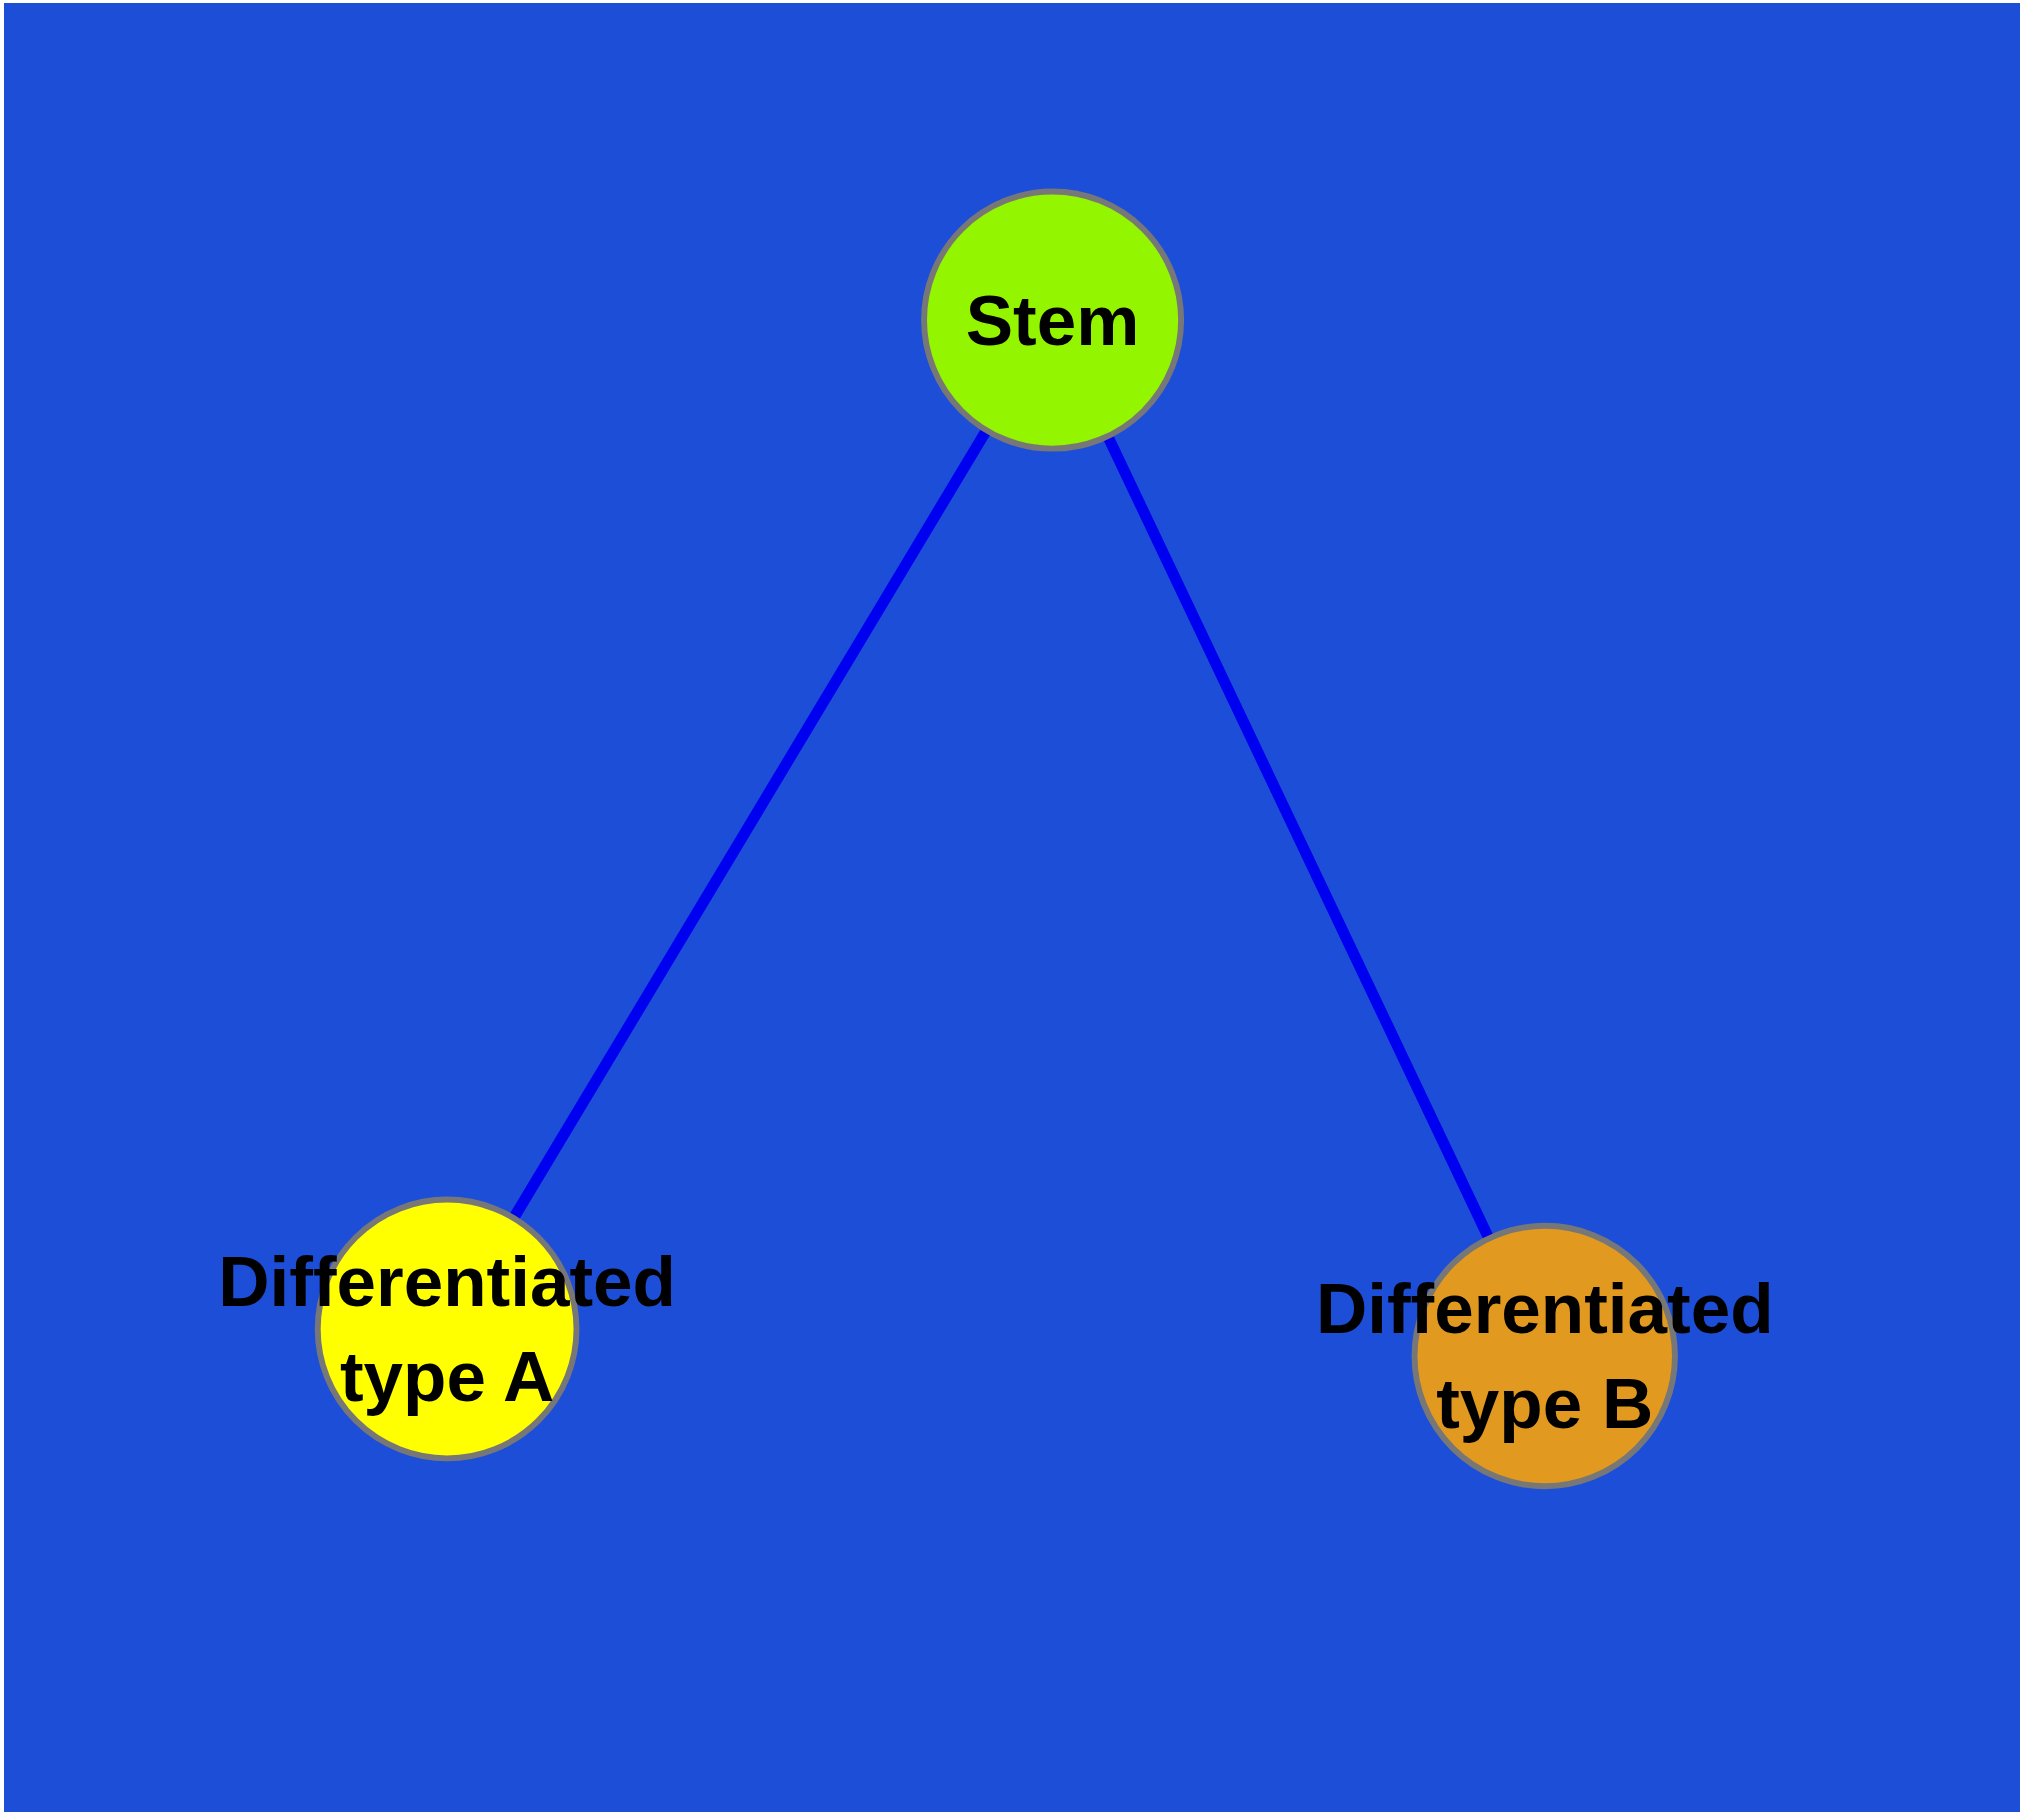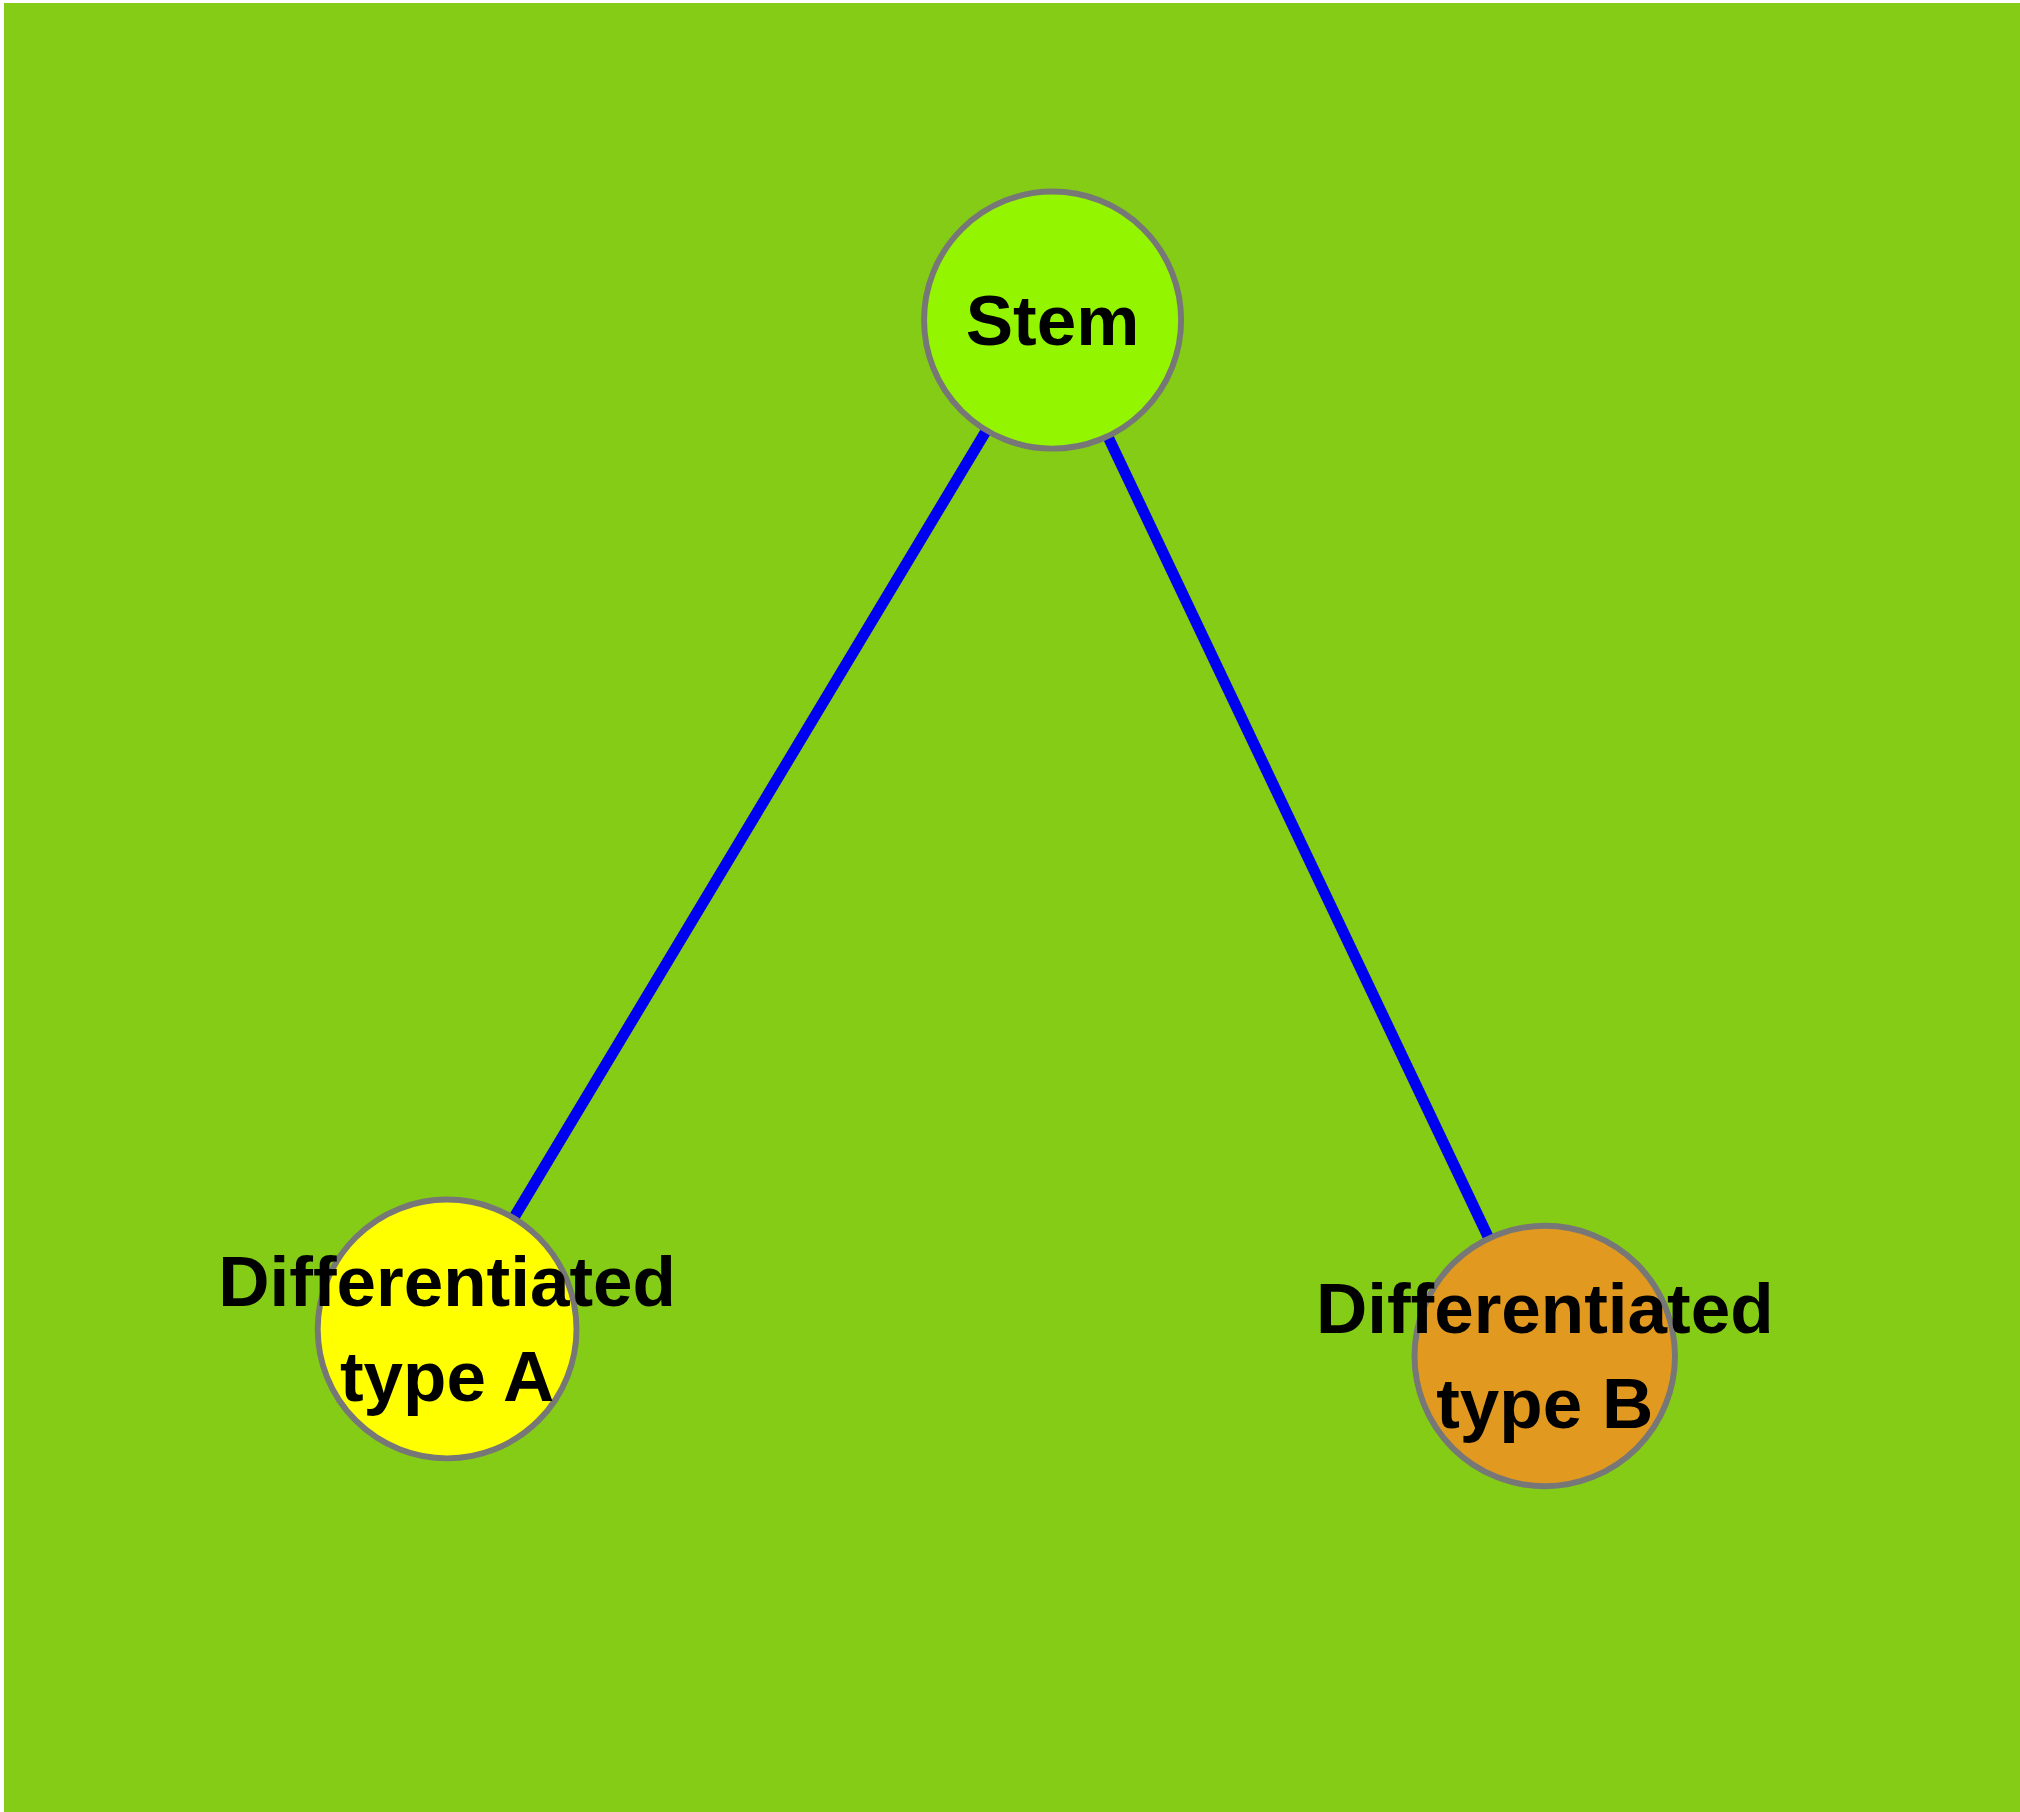--- a/index.html
+++ b/index.html
@@ -24,21 +24,21 @@
     height: 100%;
   }
   .node-label {
     font-family: "Liberation Sans", sans-serif;
     font-weight: 700;
   }
 </style>
 </head>
 <body>
 
-<div class="canvas" style="background: #84cc16;">
+<div class="canvas" style="background: #1d4ed8;">
   <svg viewBox="0 0 2384 2138" preserveAspectRatio="xMinYMin meet">
     <g>
         <line x1="1240" y1="375" x2="524" y2="1568" stroke="#0000F0" stroke-width="13"></line>
         <line x1="1240" y1="375" x2="1822" y2="1600" stroke="#0000F0" stroke-width="13"></line>
       </g>
     <g>
         <circle cx="1240" cy="375" r="152" fill="#94F500" stroke="#777777" stroke-width="7"></circle>
         <circle cx="524" cy="1568" r="153" fill="#FFFF00" stroke="#777777" stroke-width="7"></circle>
         <circle cx="1822" cy="1600" r="154" fill="#E2991F" stroke="#777777" stroke-width="7"></circle>
       </g>

